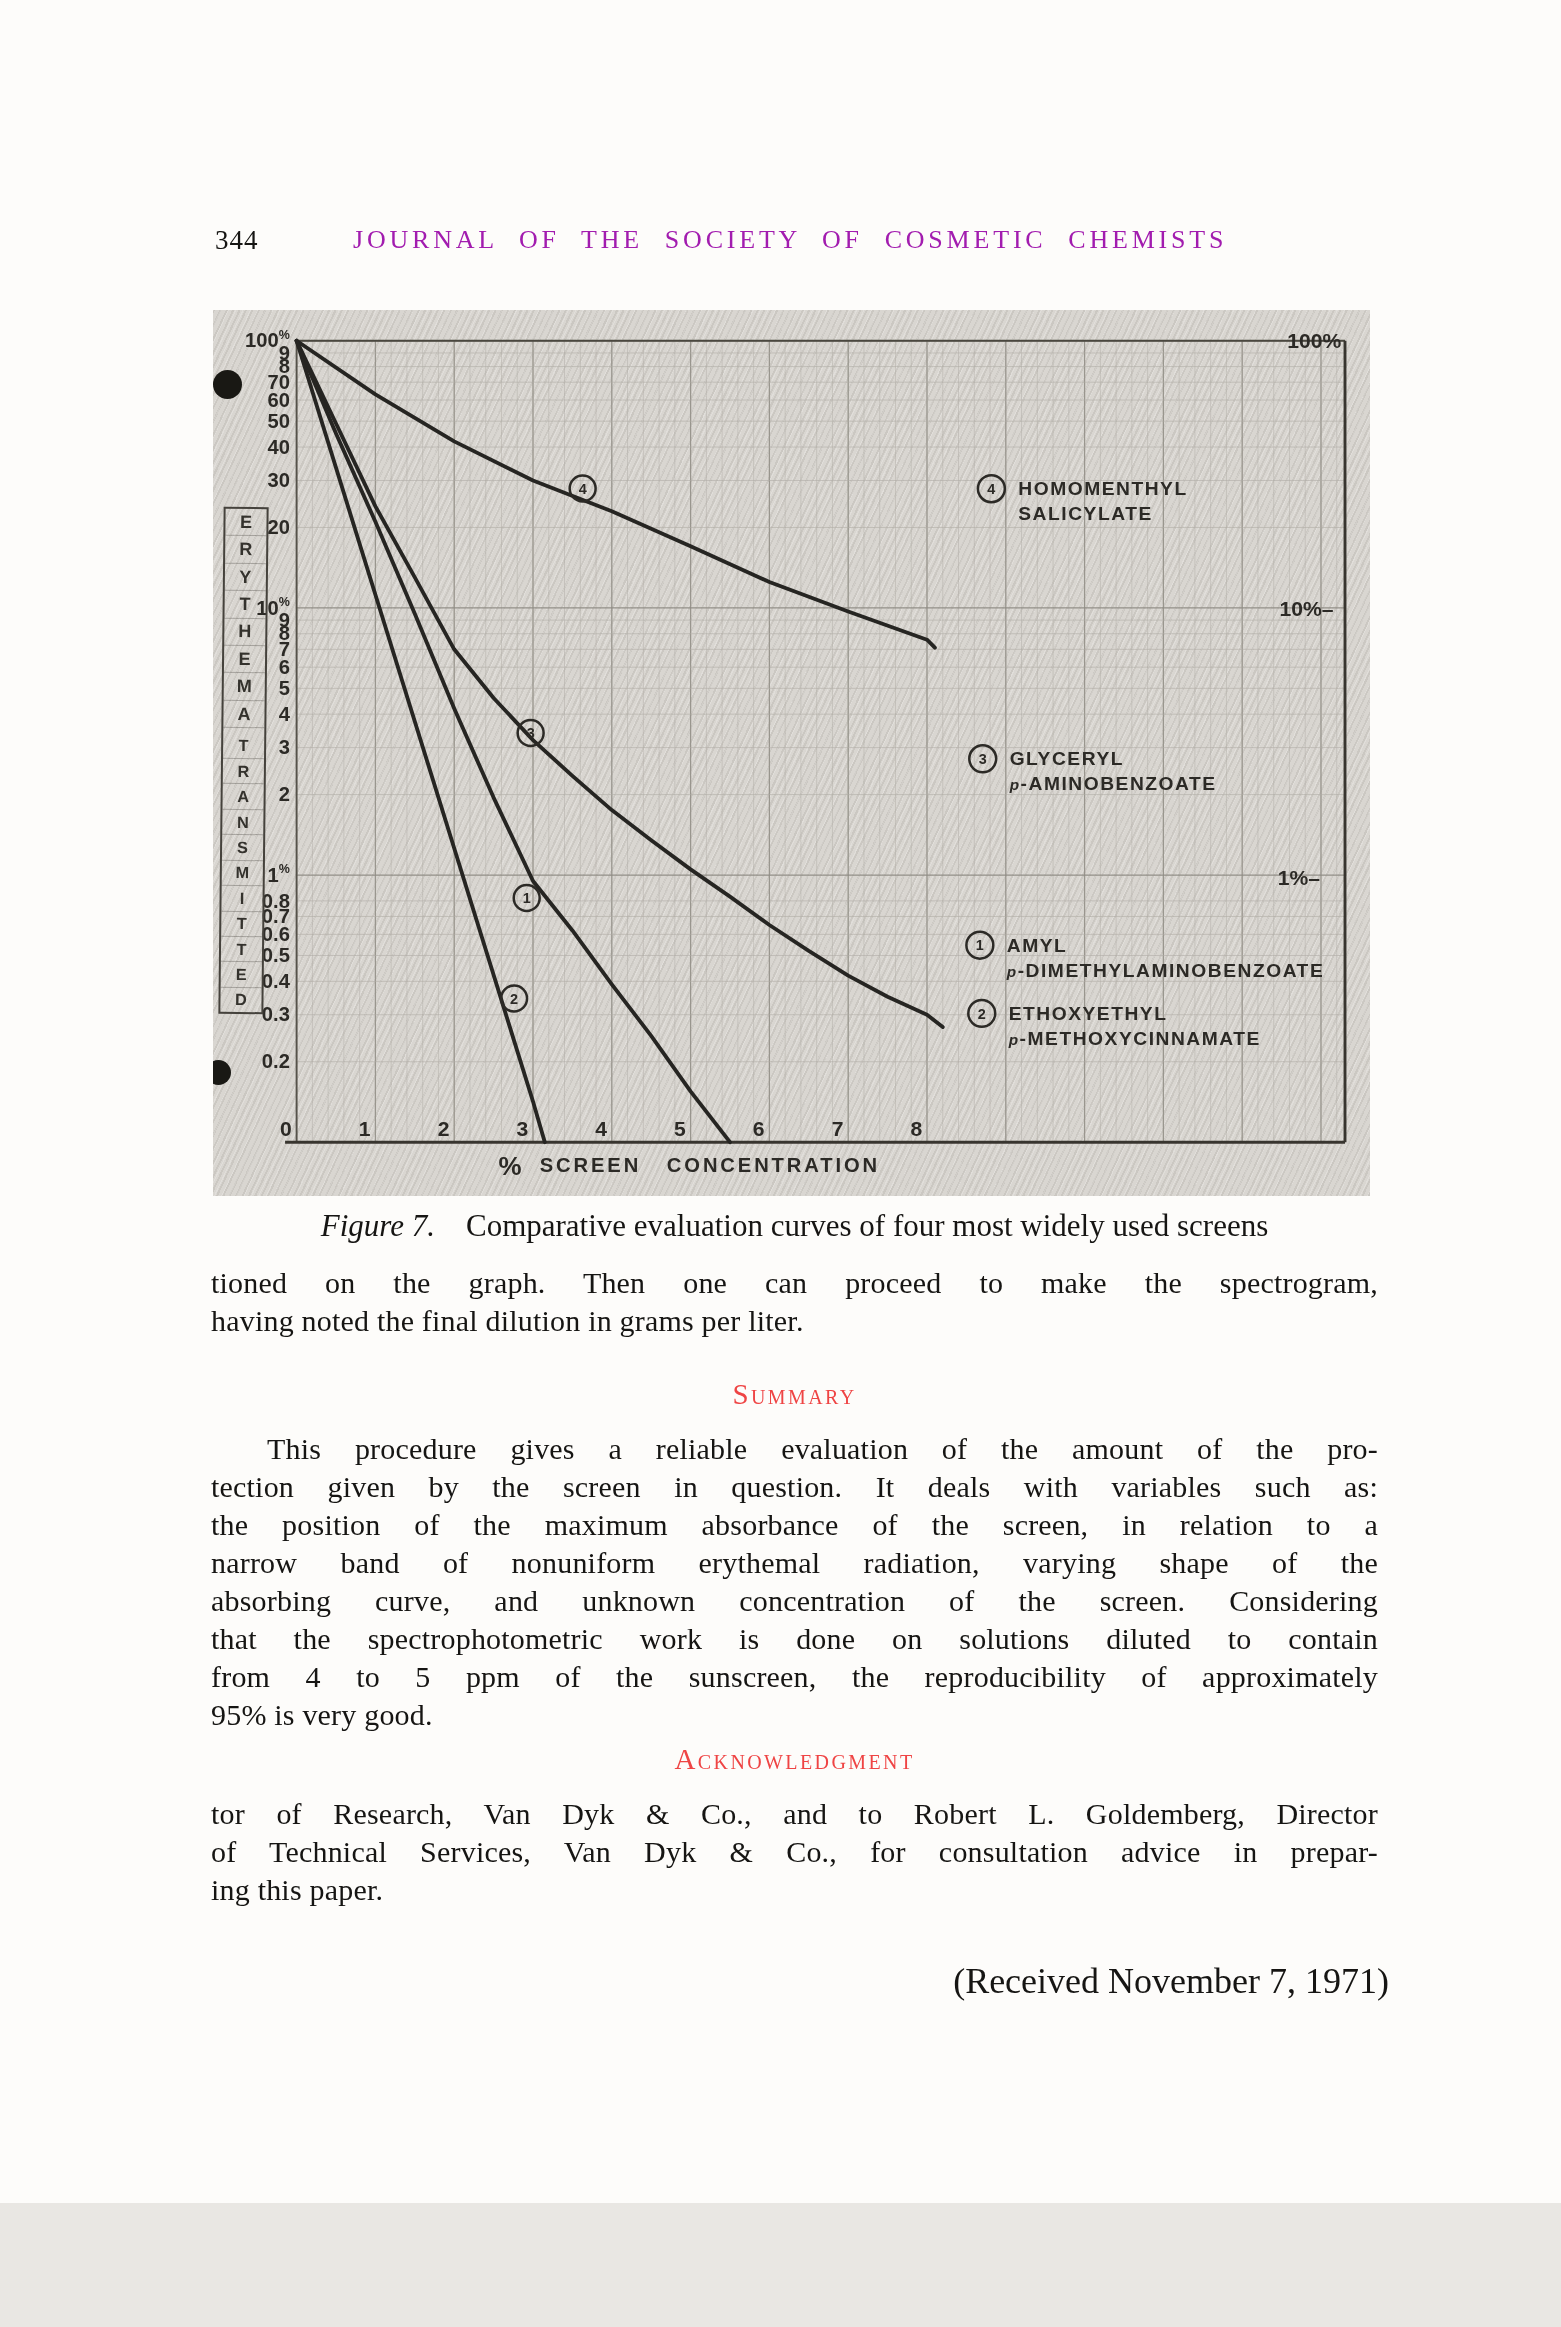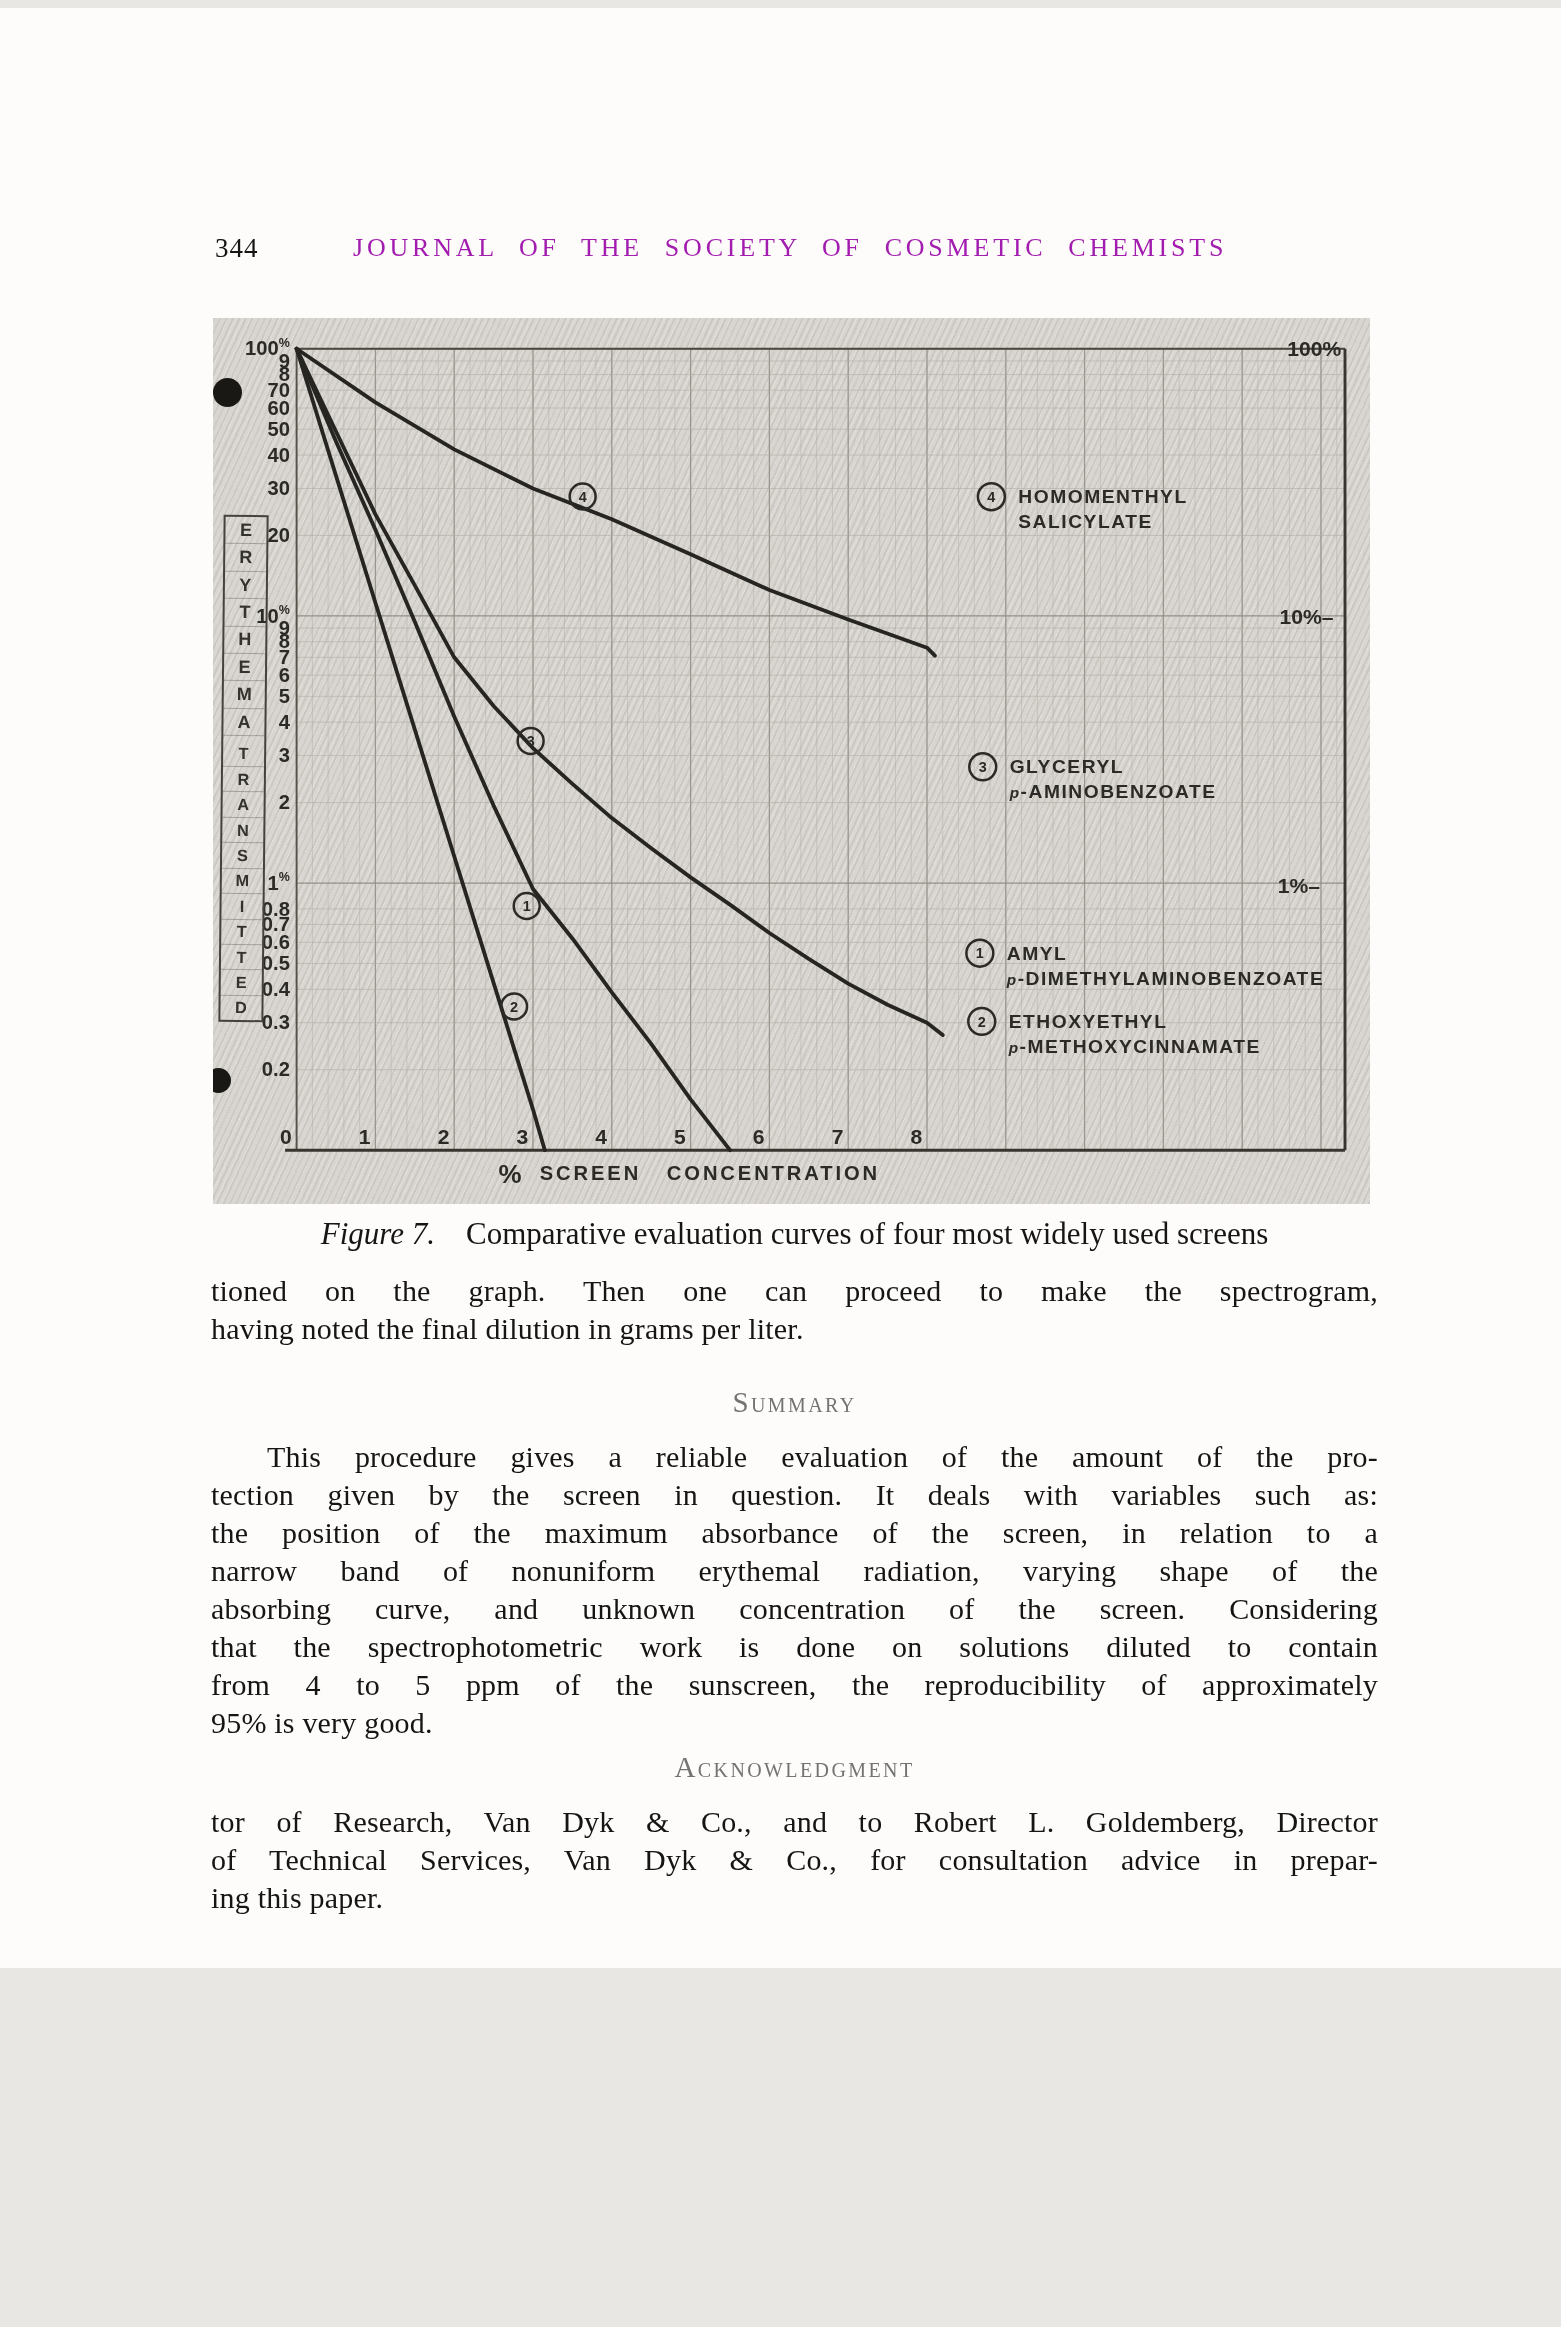--- a/index.html
+++ b/index.html
@@ -5,21 +5,21 @@
   :root{
     --scan-bg:#d9d6d1;
     --ink:#161513;
     --fig-ink:#2c2a26;
     --grid:#b0ada6;
     --grid-major:#97948c;
     --axis:#38352f;
   }
   html,body{margin:0;padding:0;background:#e9e7e3;}
   #page{
-    position:relative;width:1561px;height:1960px;margin:8px auto;
+    position:relative;width:1561px;height:2203px;margin:0 auto;
     background:#fdfcfa;overflow:hidden;
     font-family:"Liberation Serif", serif;color:var(--ink);
   }
   
   #header{position:absolute;top:225px;left:0;width:1561px;height:38px;}
   #page-number{position:absolute;left:215px;font-size:27px;letter-spacing:1px;}
   #journal-title{position:absolute;left:353px;font-size:26px;letter-spacing:3.8px;word-spacing:11.5px;color:#a21caf;}
   
   #figure-scan{
     position:absolute;left:213px;top:310px;width:1157px;height:886px;
@@ -47,21 +47,21 @@
   #figure-caption{position:absolute;left:211px;top:1208px;width:1167px;text-align:center;font-size:31px;}
   #figure-caption .cap-label{font-style:italic;}
   .para{position:absolute;left:211px;width:1167px;font-size:30px;letter-spacing:0.2px;}
   .pline{height:38px;line-height:38px;text-align:justify;text-align-last:justify;white-space:nowrap;overflow:visible;}
   .pline.last{text-align-last:left;}
   .pline.indent{text-indent:56px;}
   #para-0{top:1264px;}
   #para-1{top:1430px;}
   #para-2{top:1795px;}
   .heading{position:absolute;left:211px;width:1167px;text-align:center;
-    font-variant-caps:small-caps;letter-spacing:2.4px;font-size:29px;color:#737373;}
+    font-variant-caps:small-caps;letter-spacing:2.4px;font-size:29px;color:#ef4444;}
   #heading-summary{top:1378px;}
   #heading-acknowledgment{top:1743px;}
   #received-line{position:absolute;right:172px;top:1960px;font-size:36px;}
 </style>
 </head>
 <body>
 
 <div id="page">
 
   <div id="header">

